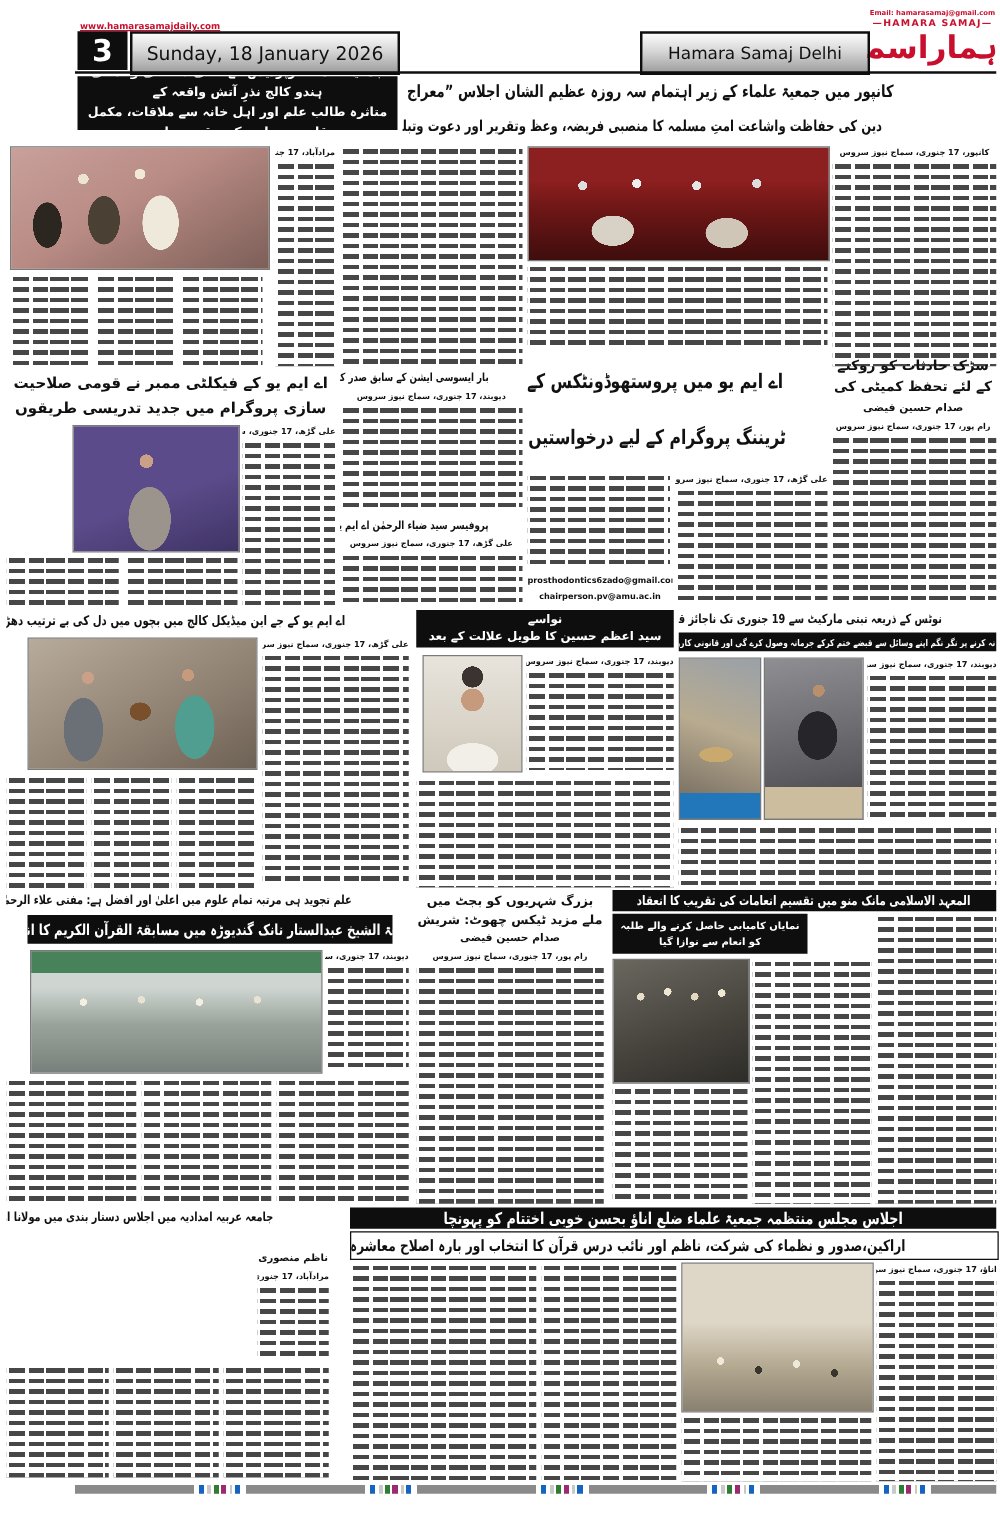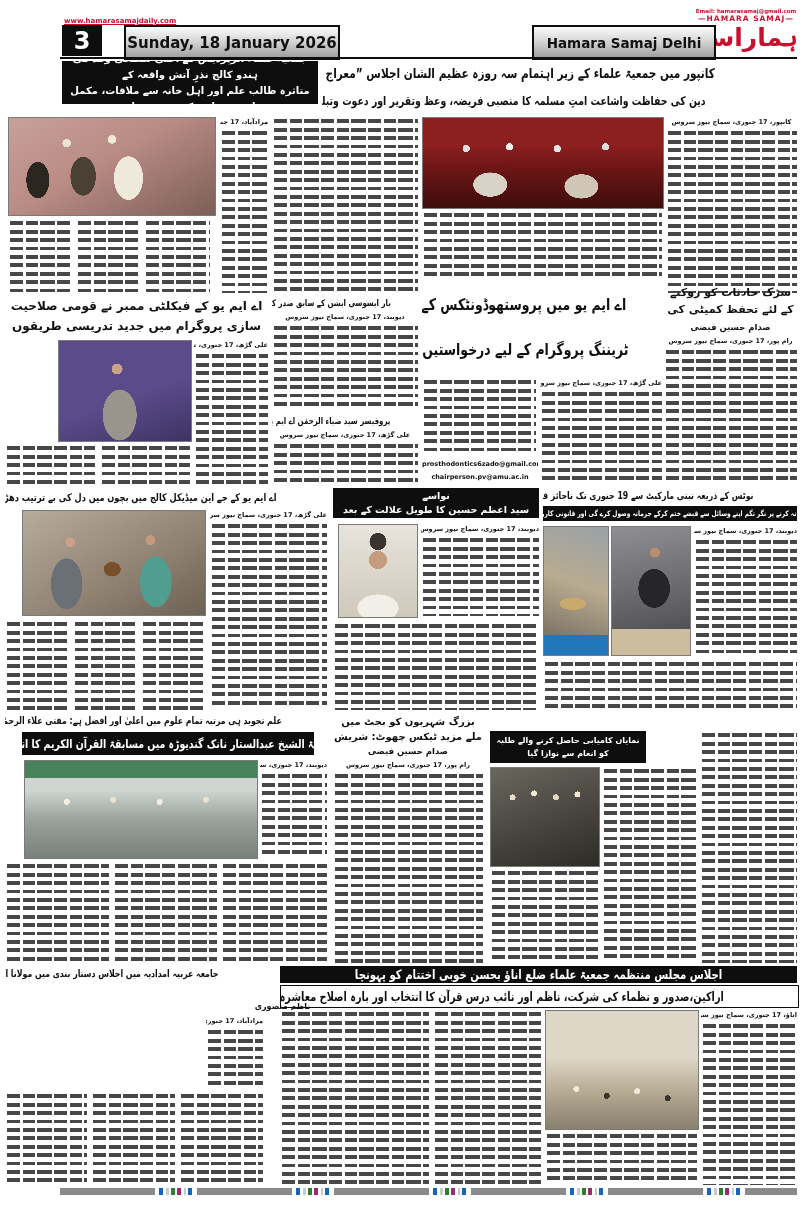--- a/index.html
+++ b/index.html
@@ -8,21 +8,21 @@
   .abs{position:absolute;}
   .rtl{direction:rtl;}
   .c{overflow:hidden;text-align:center;}
   .sq{display:inline-block;white-space:nowrap;transform:scaleX(.78);transform-origin:center;}
   
   .hb{background:#0e0e0e;color:#fff;font-weight:bold;display:flex;flex-direction:column;
       align-items:center;justify-content:center;text-align:center;overflow:hidden;}
   
   .gbox{background:linear-gradient(180deg,#fbfbfb 0%,#d6d6d6 45%,#9d9d9d 100%);
         border:2px solid #0e0e0e;display:flex;align-items:center;justify-content:center;
-        font-weight:bold;overflow:hidden;margin-left:20px;}
+        font-weight:normal;overflow:hidden;}
   
   .f{background:
       repeating-linear-gradient(90deg,#fff 0 2px,transparent 2px 15px,#fff 15px 18px,transparent 18px 30px,#fff 30px 32px,transparent 32px 47px),
       repeating-linear-gradient(180deg,#fff 0 2.5px,#2e2e2e 2.5px 6.2px,#fff 6.2px 8.4px);
      opacity:.88;}
   .dl{font-size:6.5px;font-weight:bold;direction:rtl;text-align:center;white-space:nowrap;
       overflow:hidden;height:10px;line-height:10px;}
   .by{font-weight:bold;text-align:center;direction:rtl;overflow:hidden;}
   .photo{border:1px solid #7a7a7a;}
   .p-a{background:
@@ -210,20 +210,23 @@
   </div>
   <div class="abs hb rtl" style="left:543px;top:506px;width:254px;height:15px;font-size:7.5px;">
     <span class="sq">قبضہ ختم نہ کرنے پر نگر نگم اپنے وسائل سے قبضے ختم کرکے جرمانہ وصول کرے گی اور قانونی کارروائی بھی</span>
   </div>
   <div class="abs photo p-f" style="left:543px;top:526px;width:64px;height:128px;"></div>
   <div class="abs photo p-g" style="left:611px;top:526px;width:78px;height:128px;"></div>
   <div class="abs dl" style="left:694px;top:526px;width:103px;">دیوبند، 17 جنوری، سماج نیوز سروس</div>
   <div class="abs f" style="left:694px;top:538px;width:103px;height:116px;"></div>
   <div class="abs f" style="left:543px;top:660px;width:254px;height:50px;"></div>
 
+  <div class="abs hb rtl" style="left:490px;top:712px;width:307px;height:17px;font-size:10.5px;">
+    <span class="sq">المعہد الاسلامی مانک منو میں تقسیم انعامات کی تقریب کا انعقاد</span>
+  </div>
   <div class="abs hb rtl" style="left:490px;top:731px;width:152px;height:32px;font-size:8px;line-height:13px;padding:0 2px;">نمایاں کامیابی حاصل کرنے والے طلبہ کو انعام سے نوازا گیا</div>
   <div class="abs photo p-h" style="left:490px;top:767px;width:108px;height:98px;"></div>
   <div class="abs f" style="left:490px;top:869px;width:108px;height:94px;"></div>
   <div class="abs f" style="left:602px;top:767px;width:95px;height:196px;"></div>
   <div class="abs f" style="left:700px;top:731px;width:97px;height:232px;"></div>
 
   <div class="abs c rtl" style="left:5px;top:714px;width:325px;height:14px;font-weight:bold;font-size:10px;line-height:14px;">
     <span class="sq">علم تجوید ہی مرتبہ تمام علوم میں اعلیٰ اور افضل ہے: مفتی علاء الرحمٰن جمیل قاسمی</span>
   </div>
   <div class="abs hb rtl" style="left:22px;top:732px;width:292px;height:23px;font-size:12px;">
@@ -237,21 +240,21 @@
   <div class="abs f" style="left:221px;top:862px;width:106px;height:101px;"></div>
 
   <div class="abs c rtl" style="left:333px;top:714px;width:150px;height:30px;font-weight:bold;font-size:10px;line-height:15px;">بزرگ شہریوں کو بجٹ میں ملے مزید ٹیکس چھوٹ: شریش گپتا</div>
   <div class="abs by" style="left:333px;top:746px;width:150px;height:12px;font-size:8.5px;">صدام حسین فیضی</div>
   <div class="abs dl" style="left:333px;top:760px;width:150px;">رام پور، 17 جنوری، سماج نیوز سروس</div>
   <div class="abs f" style="left:333px;top:772px;width:150px;height:191px;"></div>
 
   <div class="abs c rtl" style="left:5px;top:966px;width:258px;height:15px;font-weight:bold;font-size:10px;line-height:15px;">
     <span class="sq">جامعہ عربیہ امدادیہ میں اجلاس دستار بندی میں مولانا امجد قاسمی ندوی کا خطاب</span>
   </div>
-  <div class="abs by" style="left:206px;top:1002px;width:57px;height:12px;font-size:8px;margin-left:48px;">ناظم منصوری</div>
+  <div class="abs by" style="left:206px;top:1002px;width:57px;height:12px;font-size:8px;">ناظم منصوری</div>
   <div class="abs dl" style="left:206px;top:1016px;width:57px;">مرادآباد، 17 جنوری، سماج نیوز سروس</div>
   <div class="abs f" style="left:206px;top:1028px;width:57px;height:58px;"></div>
   <div class="abs f" style="left:5px;top:1092px;width:82px;height:90px;"></div>
   <div class="abs f" style="left:91px;top:1092px;width:84px;height:90px;"></div>
   <div class="abs f" style="left:179px;top:1092px;width:84px;height:90px;"></div>
 
   <div class="abs hb rtl" style="left:280px;top:966px;width:517px;height:17px;font-size:13px;">
     <span class="sq">اجلاس مجلس منتظمہ جمعیۃ علماء ضلع اناؤ بحسن خوبی اختتام کو پہونچا</span>
   </div>
   <div class="abs c rtl" style="left:280px;top:985px;width:517px;height:21px;font-weight:bold;font-size:12.5px;line-height:21px;border:1px solid #0e0e0e;">

